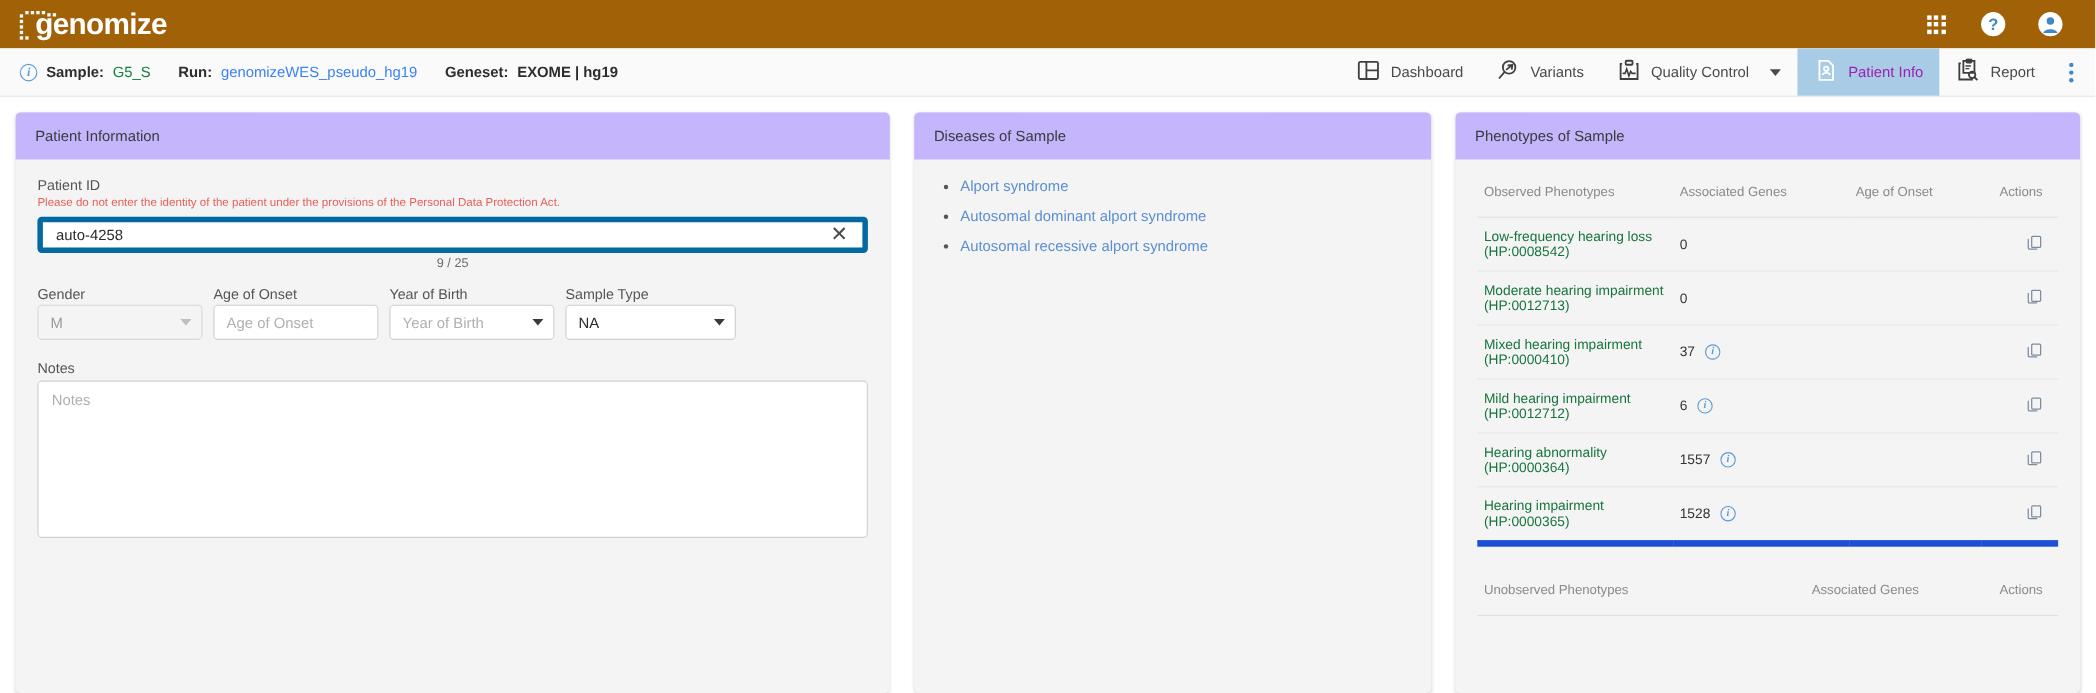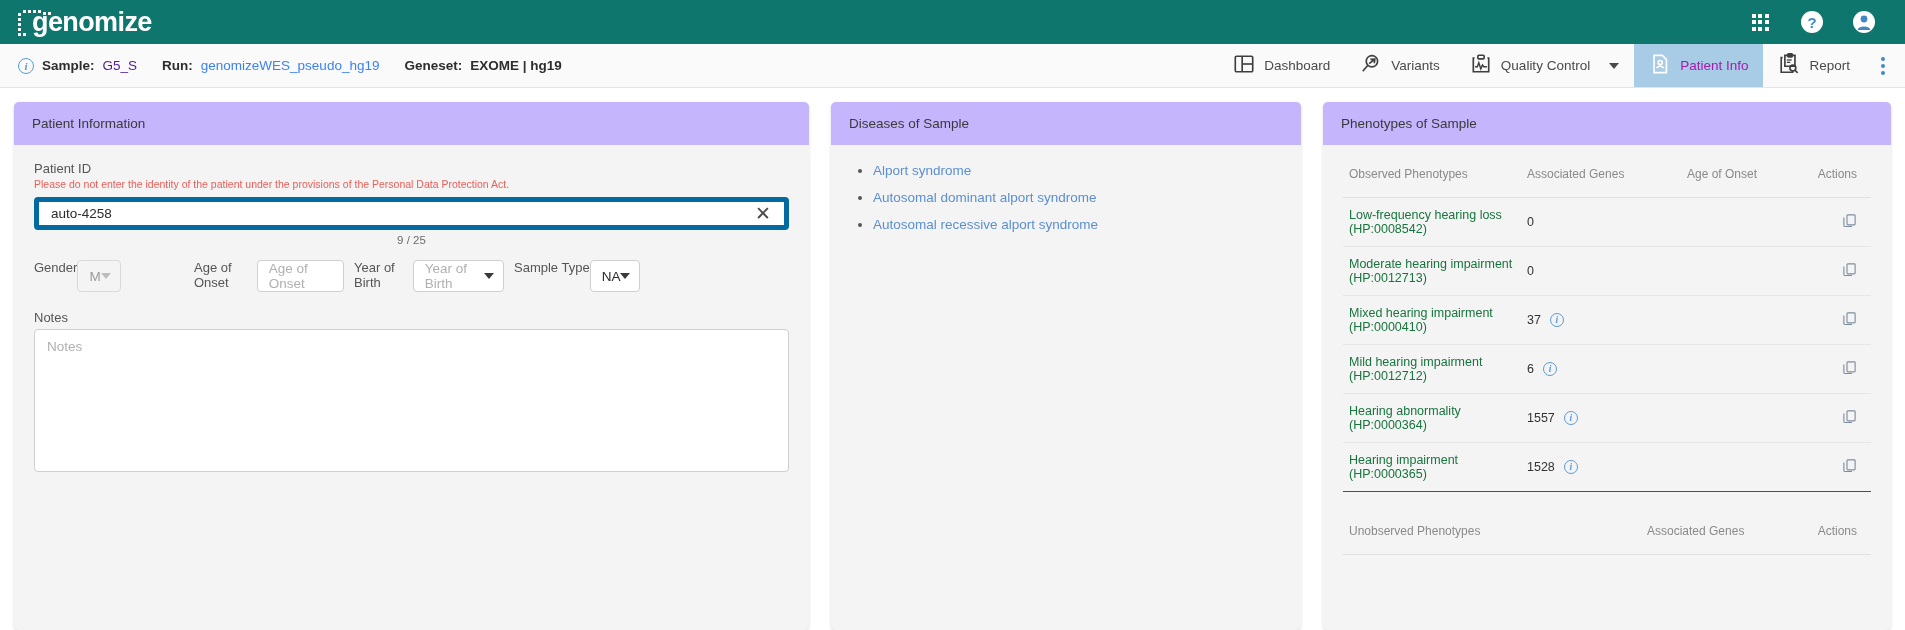--- a/index.html
+++ b/index.html
@@ -7,21 +7,21 @@
     margin: 0; padding: 0;
     width: 1905px; height: 630px;
     background: #ffffff;
     font-family: "Liberation Sans", sans-serif;
     overflow: hidden;
   }
 
   
   .topbar {
     height: 44px;
-    background: #0f766e;
+    background: #a16207;
     display: flex;
     align-items: center;
     padding: 16px 18px;
     position: relative;
   }
   .logo-wrap { display: flex; align-items: center; gap: 4px; }
   .logo-dots { position: relative; width: 18px; height: 30px; }
   .logo-dots i {
     position: absolute; width: 2.6px; height: 2.6px;
     background: #ffffff; border-radius: 0;
@@ -63,21 +63,21 @@
   }
   .info-circle {
     width: 16px; height: 16px; border-radius: 50%;
     border: 1.4px solid #5b9bd5; color: #5b9bd5;
     font-size: 11px; font-style: italic; font-weight: bold;
     display: flex; align-items: center; justify-content: center;
     font-family: "Liberation Serif", serif;
     flex: none;
   }
   .crumb b { font-weight: bold; color: #2d2d2d; }
-  .crumb .val { color: #4c1d95; }
+  .crumb .val { color: #15803d; }
   .crumb .link { color: #3b82f6; }
   .crumb-gap { display: inline-block; width: 9px; }
 
   .nav-tabs {
     margin-left: auto;
     display: flex; align-items: stretch;
   }
   .tab {
     display: flex; align-items: center; gap: 9px;
     padding: 0 15px;
@@ -143,21 +143,21 @@
     color: #2b2b2b;
   }
   .input-box .v { flex: 1; }
   .clear-x {
     font-size: 19px; color: #4a4a4a; line-height: 1;
     cursor: pointer; font-weight: 300; padding: 0 3px;
   }
   .counter { text-align: center; font-size: 11.5px; color: #6b6b6b; margin-top: 4px; }
 
   .row4 { display: flex; gap: 10px; margin-top: 14px; }
-  .col { display: flex; flex-direction: row; }
+  .col { display: flex; flex-direction: column; }
   .c-gender  { width: 150px; }
   .c-onset   { width: 150px; }
   .c-yob     { width: 150px; }
   .c-stype   { width: 155px; }
 
   .select-box {
     background: #ffffff; border: 1px solid #cfcfcf; border-radius: 4px;
     height: 32px; display: flex; align-items: center;
     padding: 0 9px 0 11px; font-size: 13.5px; color: #2b2b2b;
   }
@@ -191,21 +191,21 @@
     text-align: left; font-weight: normal;
     font-size: 12px; color: #8a8a8a;
     padding: 6px 6px 16px 6px;
     border-bottom: 1px solid #e0e0e0;
   }
   .ph-table td {
     font-size: 12.5px; padding: 10px 6px;
     border-bottom: 1px solid #e6e6e6;
     color: #333;
   }
-  .ph-table tr:last-child td { border-bottom: 1px solid #1d4ed8; }
+  .ph-table tr:last-child td { border-bottom: 6px solid #1d4ed8; }
   .ph-name { color: #17753d; }
   .col-genes { width: 160px; }
   .col-onset { width: 120px; }
   .col-act   { width: 70px; text-align: right; padding-right: 14px !important; }
   th.col-act { text-align: right; padding-right: 14px !important; }
   .gene-cell { display: flex; align-items: center; gap: 9px; }
   .i-badge {
     width: 14px; height: 14px; border-radius: 50%;
     border: 1.2px solid #5b9bd5; color: #5b9bd5;
     font-size: 9.5px; font-style: italic; font-weight: bold;

